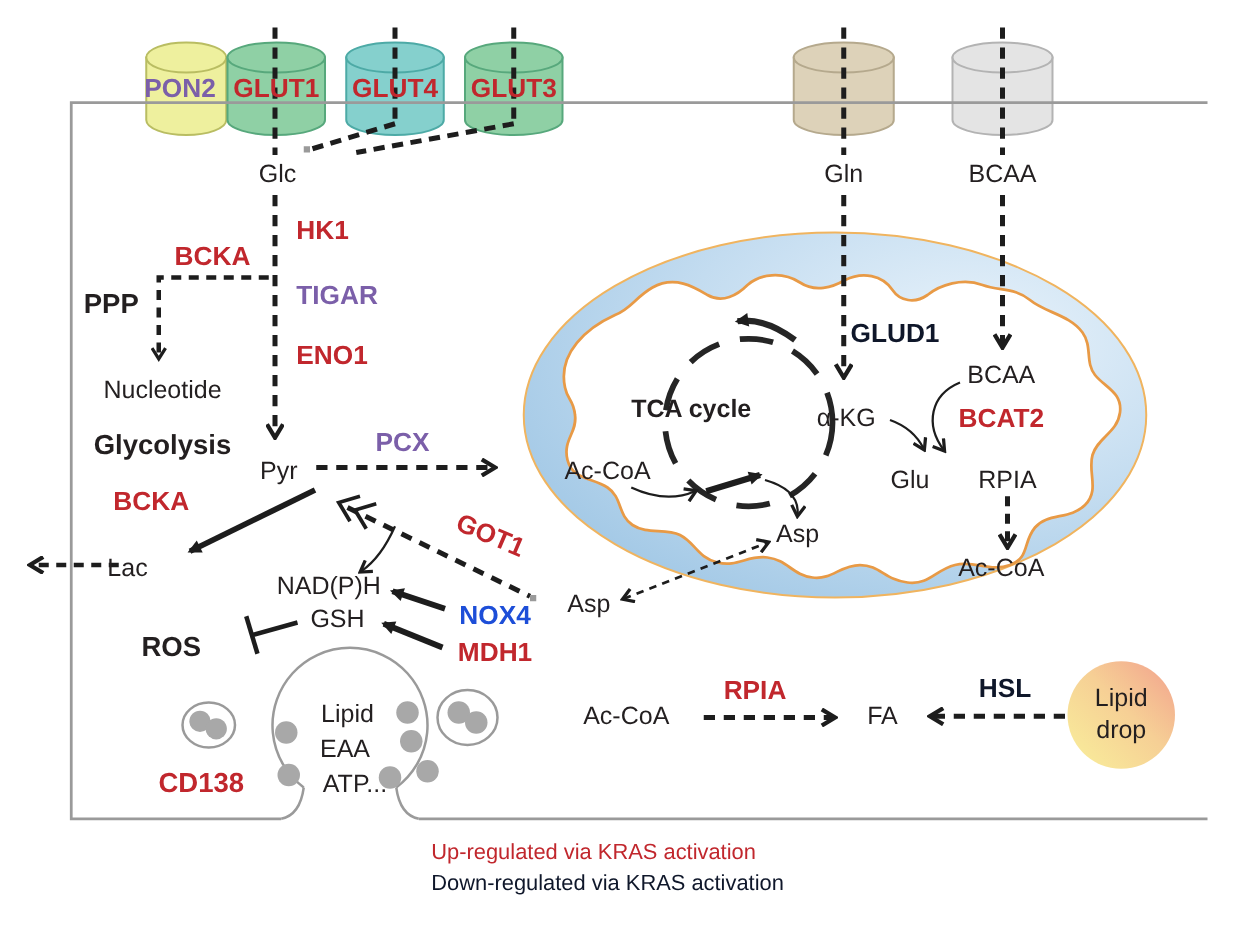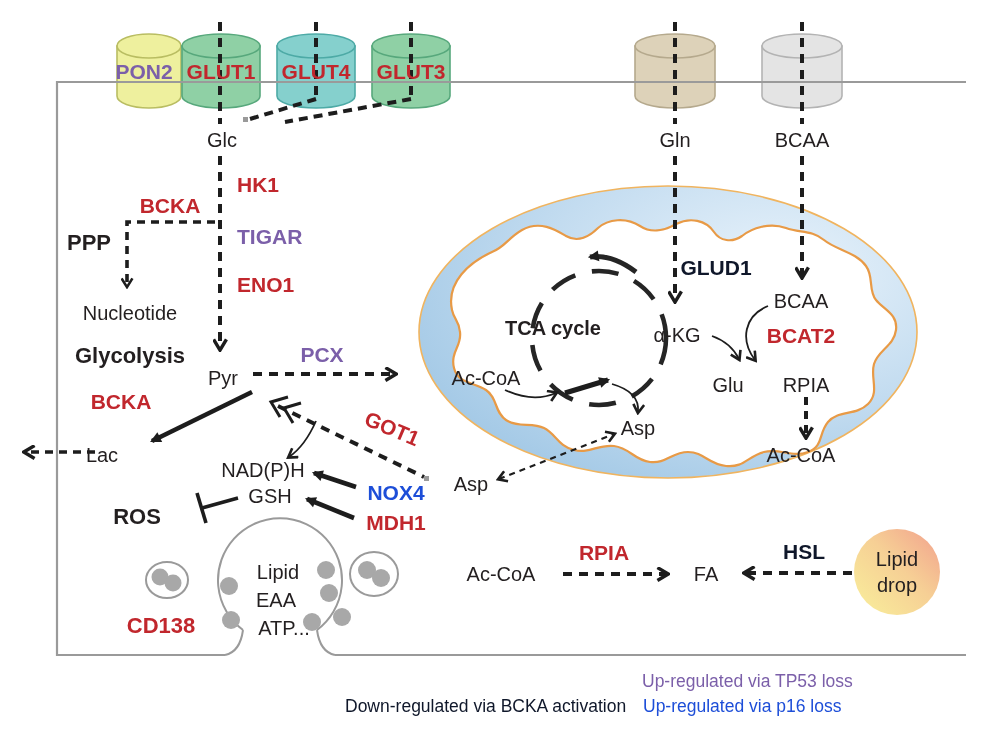--- a/index.html
+++ b/index.html
@@ -214,17 +214,16 @@
   <div class="lbl" style="left:276px;top:600px">EAA</div>
   <div class="lbl" style="left:284px;top:628px">ATP...</div>
 
   <div class="lbl" style="left:501px;top:574px">Ac-CoA</div>
   <div class="lbl b fs21 red" style="left:604px;top:553px">RPIA</div>
   <div class="lbl" style="left:706px;top:574px">FA</div>
   <div class="lbl b fs21 green" style="left:804px;top:552px">HSL</div>
   <div class="lbl center" style="left:897px;top:559px">Lipid</div>
   <div class="lbl center" style="left:897px;top:585px">drop</div>
 
-  <div class="legend-item green" style="left:345px;top:696px">Down-regulated via BCKA activation</div>
-  <div class="legend-item purple" style="left:642px;top:671px">Up-regulated via TP53 loss</div>
-  <div class="legend-item brown" style="left:643px;top:696px">Up-regulated via p16 loss</div>
+  <div class="legend-item red" style="left:345px;top:671px">Up-regulated via KRAS activation</div>
+  <div class="legend-item green" style="left:345px;top:696px">Down-regulated via KRAS activation</div>
 
 </div>
 
 </body></html>

